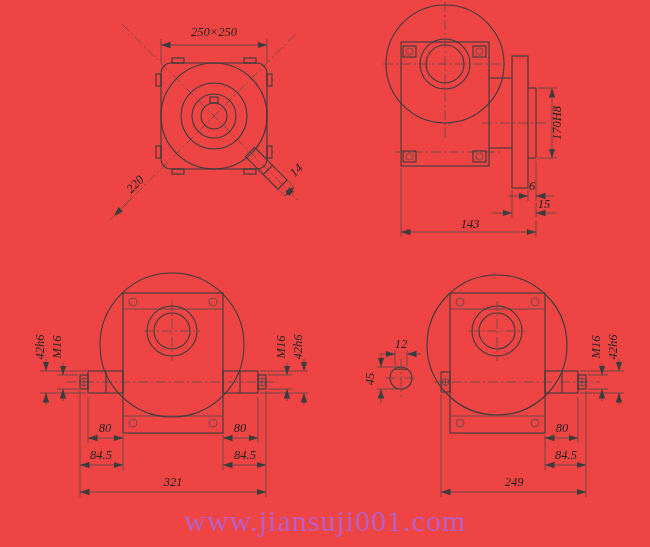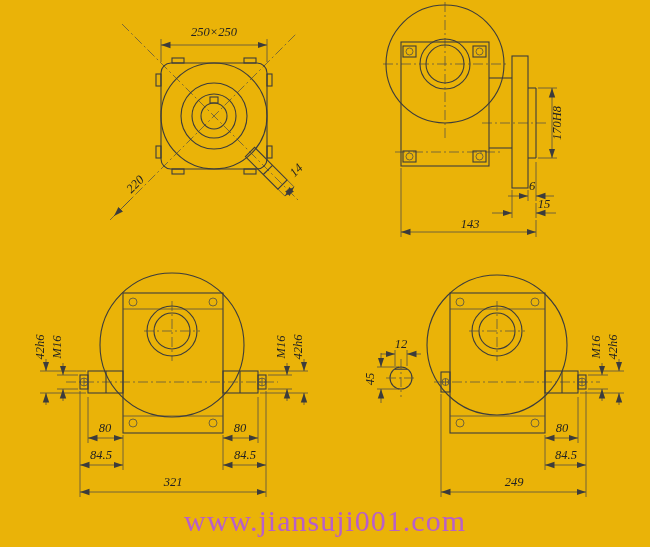--- a/index.html
+++ b/index.html
@@ -1,16 +1,16 @@
 <!DOCTYPE html>
 <html><head>
 <meta charset="utf-8">
 <style>
   html,body{margin:0;padding:0;background:#fff;}
-  .canvas{position:relative;width:650px;height:547px;background:#eab308;overflow:hidden;
+  .canvas{position:relative;width:650px;height:547px;background:#ef4444;overflow:hidden;
           font-family:"Liberation Serif",serif;}
   svg{display:block;}
   .ol{fill:none;stroke:#3c3c3c;stroke-width:1.1;}
   .thin{fill:none;stroke:#4a4a4a;stroke-width:0.75;}
   .cl{fill:none;stroke:#4a4a4a;stroke-width:0.7;stroke-dasharray:10 3 2 3;}
   .dim{fill:none;stroke:#4a4a4a;stroke-width:0.75;}
   text.d{font-family:"Liberation Serif",serif;font-style:italic;font-size:12.5px;fill:#222;}
   text.wm{font-family:"Liberation Serif",serif;font-size:30px;letter-spacing:1px;}
 </style>
 </head>

